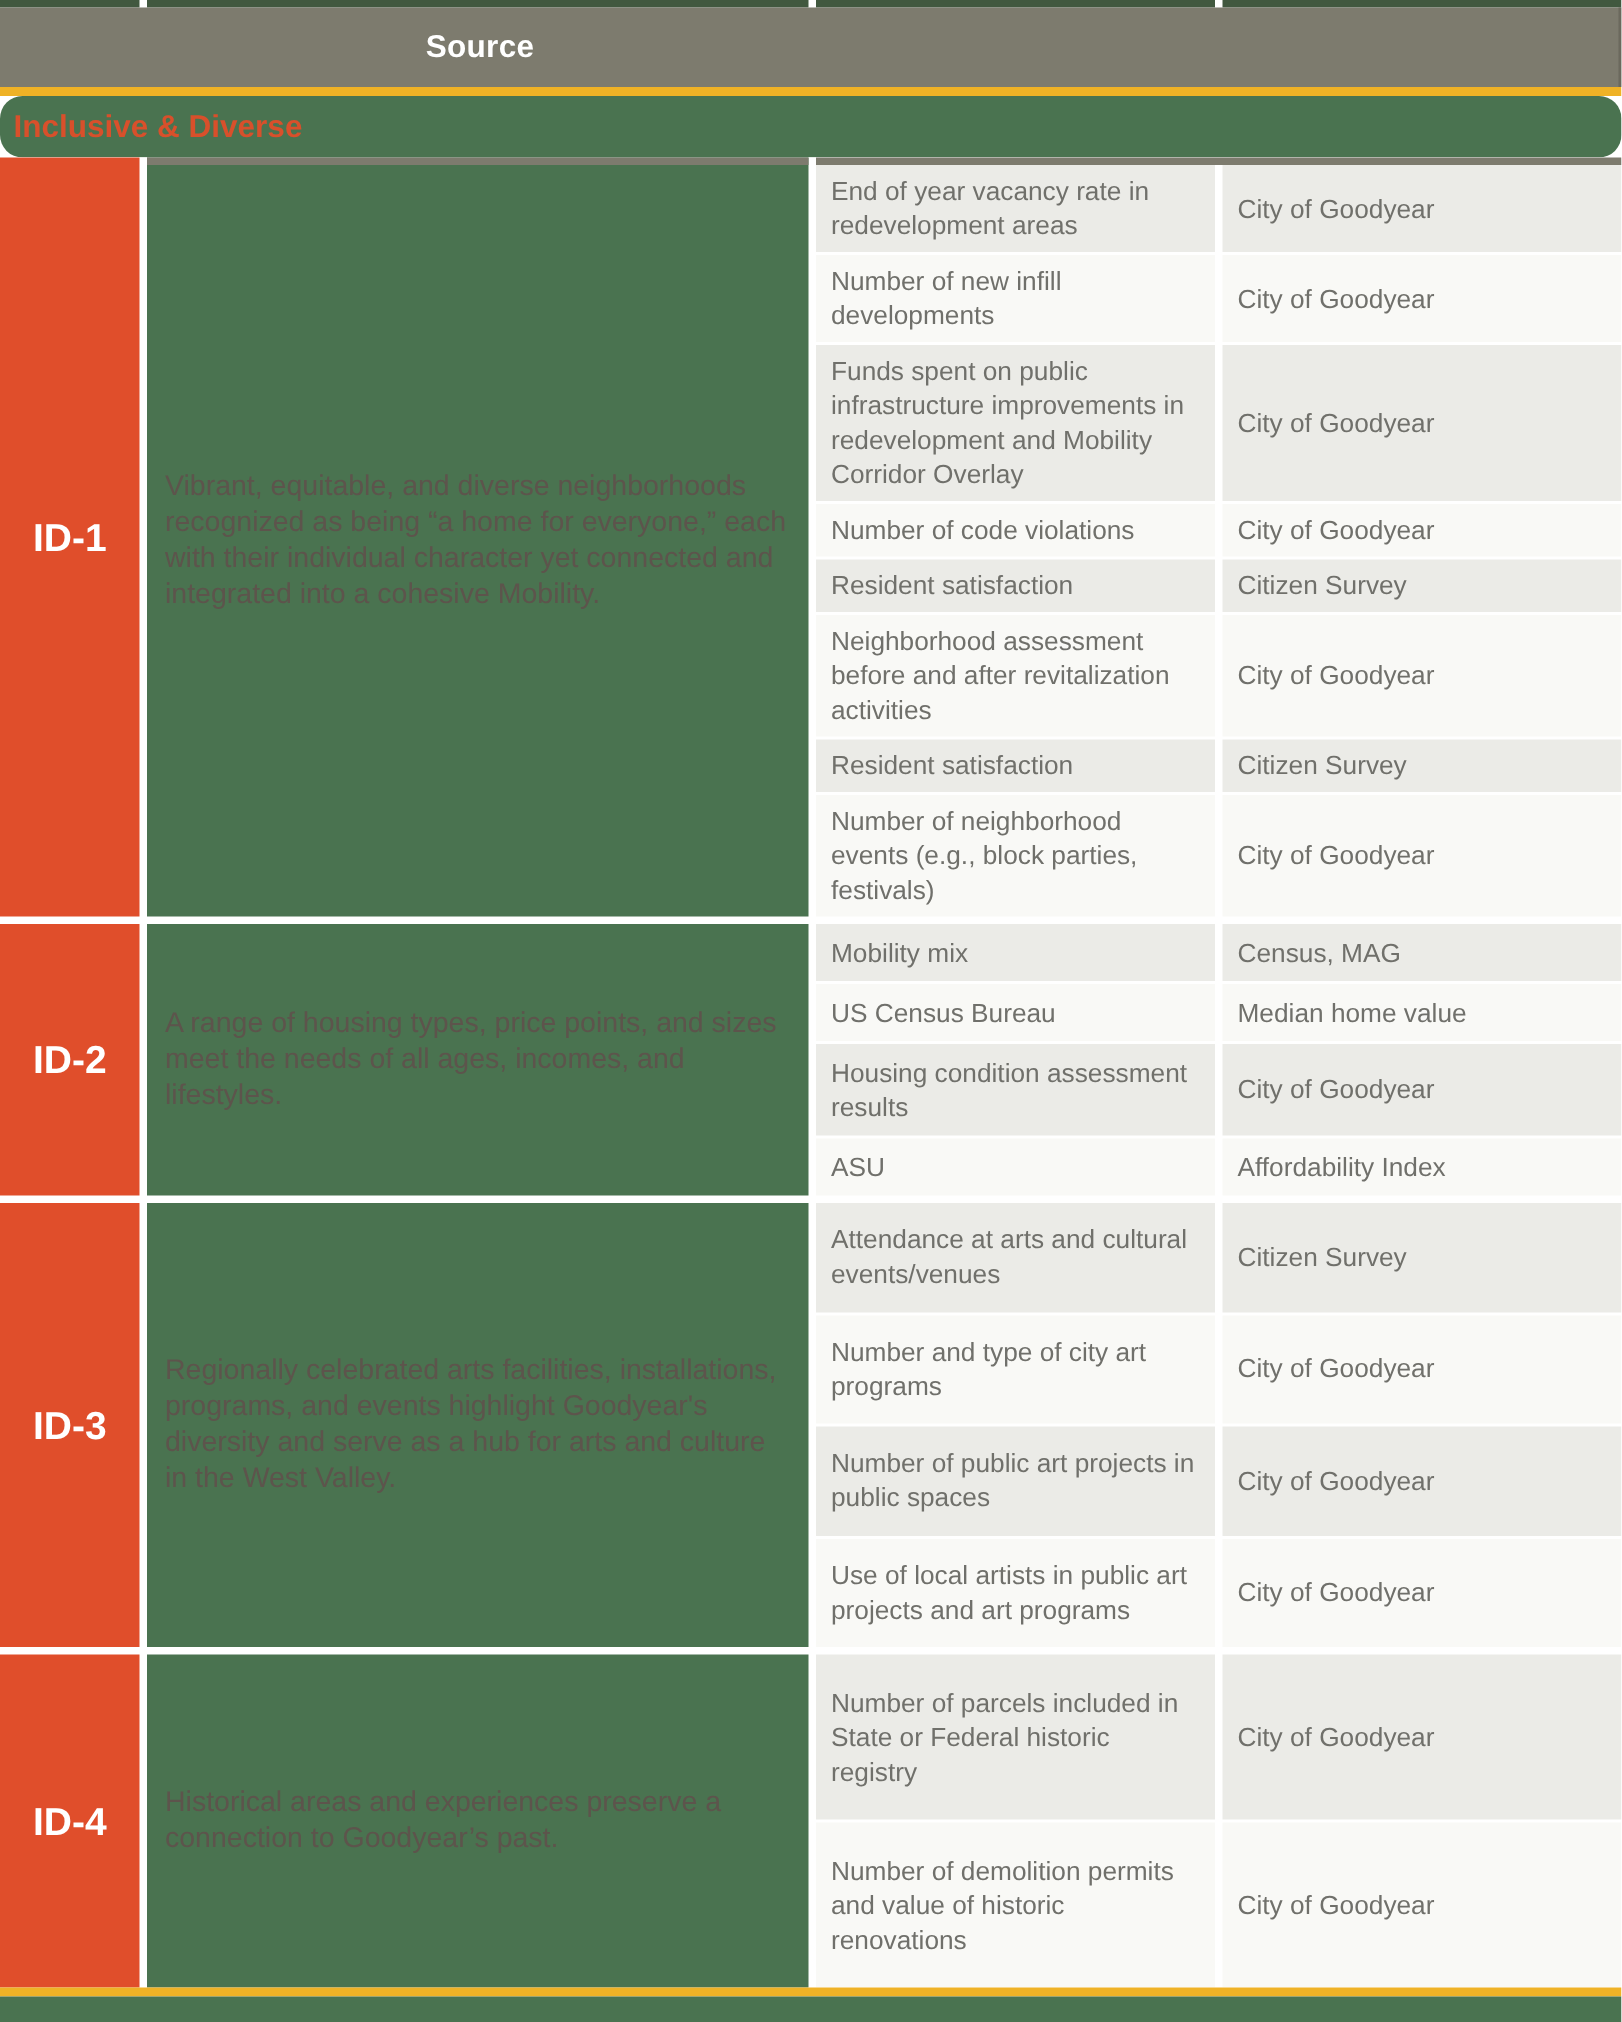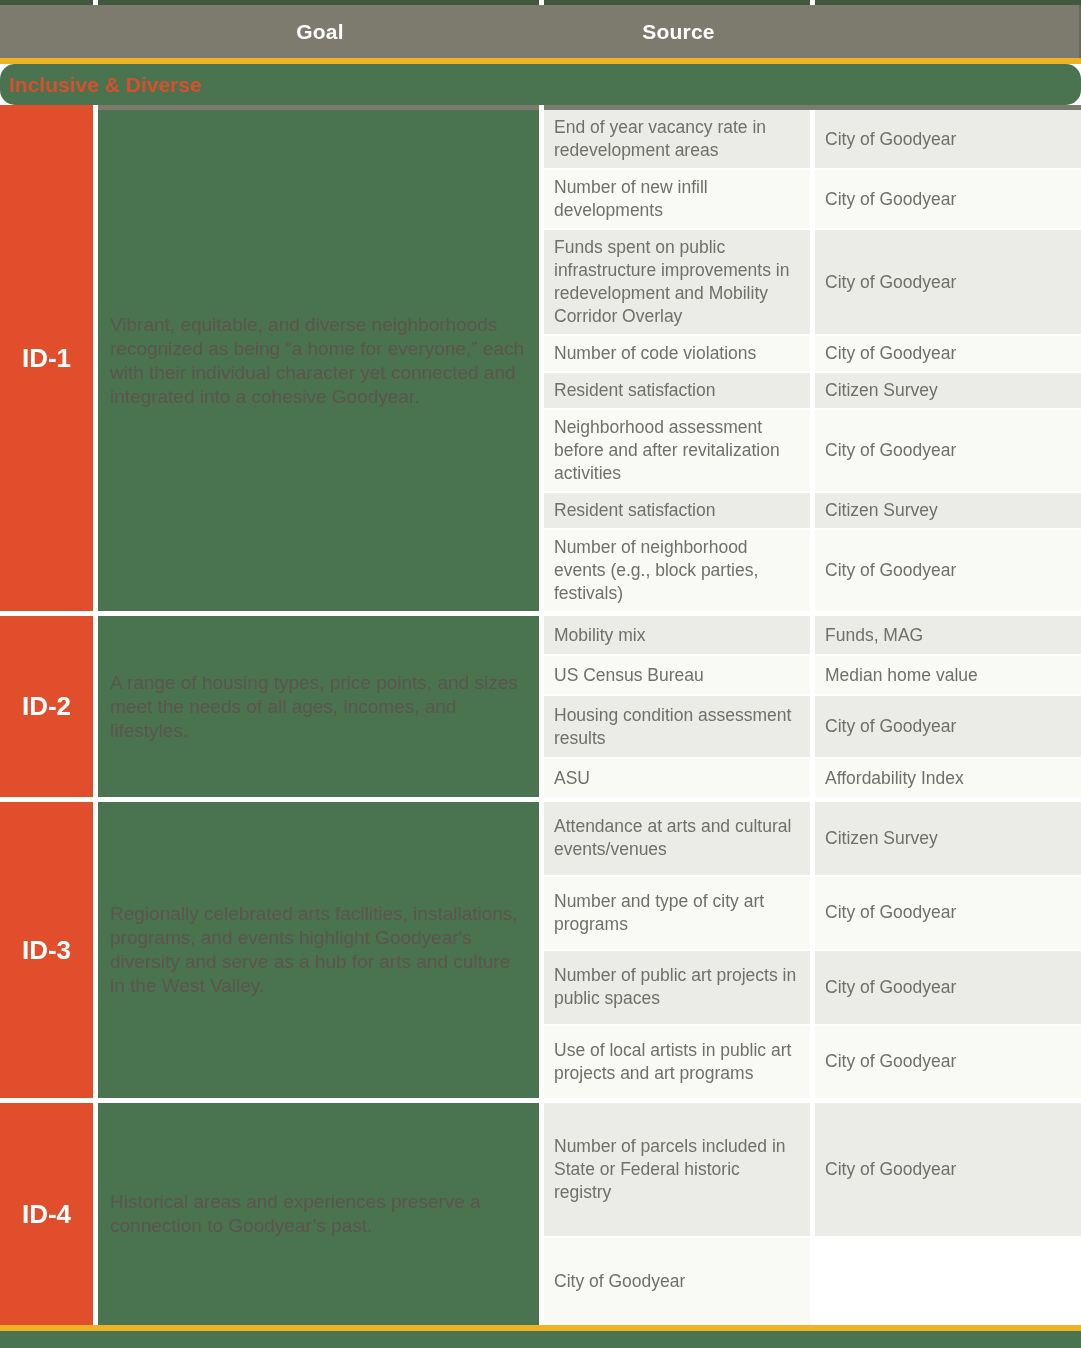--- a/index.html
+++ b/index.html
@@ -60,34 +60,33 @@
 
   <div class="top-strip">
     <div></div>
     <div></div>
     <div></div>
     <div></div>
   </div>
 
   <div class="header">
     <div class="hcell"></div>
-    <div class="hcell">Goal</div>
     <div class="hcell">Source</div>
   </div>
 
   <div class="gold"></div>
 
   <div class="section-row">
     <span class="section-title">Inclusive &amp; Diverse</span>
   </div>
 
   <div class="tbody">
   <div class="block block-1">
     <div class="id-cell">ID-1</div>
-    <div class="goal-cell">Vibrant, equitable, and diverse neighborhoods recognized as being “a home for everyone,” each with their individual character yet connected and integrated into a cohesive Goodyear.</div>
+    <div class="goal-cell">Vibrant, equitable, and diverse neighborhoods recognized as being “a home for everyone,” each with their individual character yet connected and integrated into a cohesive Mobility.</div>
     <div class="rows">
   <div class="row odd">
     <div class="cell ind">End of year vacancy rate in redevelopment areas</div>
     <div class="cell src">City of Goodyear</div>
   </div>
 
   <div class="row even">
     <div class="cell ind">Number of new infill developments</div>
     <div class="cell src">City of Goodyear</div>
   </div>
@@ -123,21 +122,21 @@
   </div>
 </div>
   </div>
 
   <div class="block block-2">
     <div class="id-cell">ID-2</div>
     <div class="goal-cell">A range of housing types, price points, and sizes meet the needs of all ages, incomes, and lifestyles.</div>
     <div class="rows">
   <div class="row odd">
     <div class="cell ind">Mobility mix</div>
-    <div class="cell src">Funds, MAG</div>
+    <div class="cell src">Census, MAG</div>
   </div>
 
   <div class="row even">
     <div class="cell src">US Census Bureau</div>
     <div class="cell ind">Median home value</div>
   </div>
 
   <div class="row odd">
     <div class="cell ind">Housing condition assessment results</div>
     <div class="cell src">City of Goodyear</div>
@@ -179,20 +178,21 @@
   <div class="block block-4">
     <div class="id-cell">ID-4</div>
     <div class="goal-cell">Historical areas and experiences preserve a connection to Goodyear’s past.</div>
     <div class="rows">
   <div class="row odd">
     <div class="cell ind">Number of parcels included in State or Federal historic registry</div>
     <div class="cell src">City of Goodyear</div>
   </div>
 
   <div class="row even">
+    <div class="cell ind">Number of demolition permits and value of historic renovations</div>
     <div class="cell src">City of Goodyear</div>
   </div>
 </div>
   </div>
 </div>
 
   <div class="gold"></div>
   <div class="footer-band"></div>
 
 </div>

